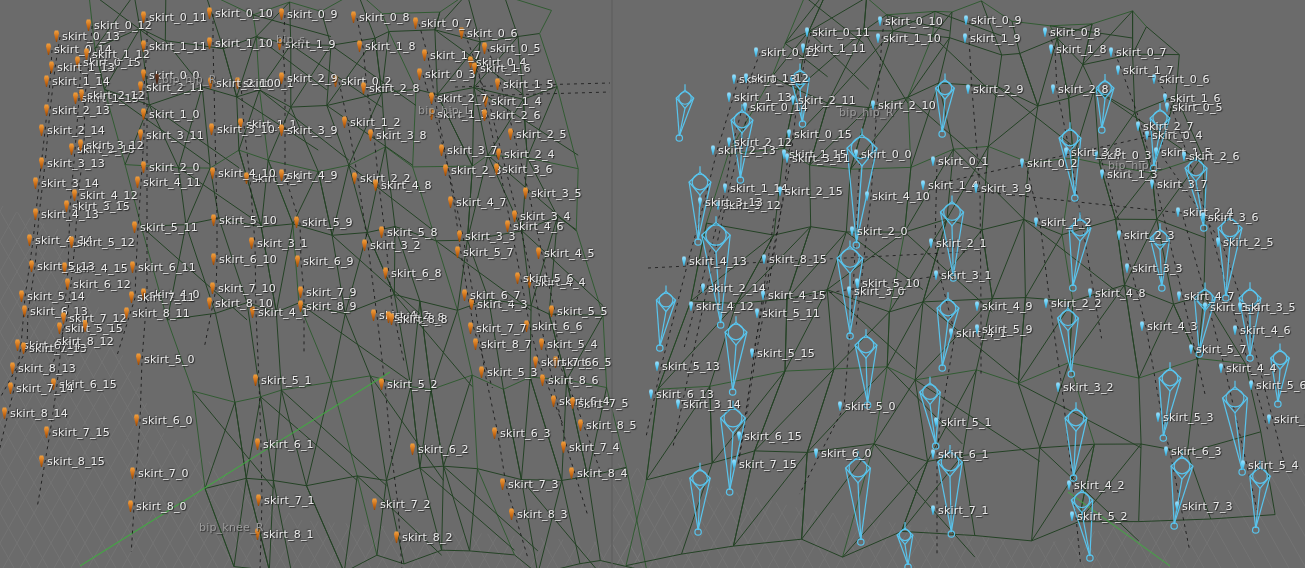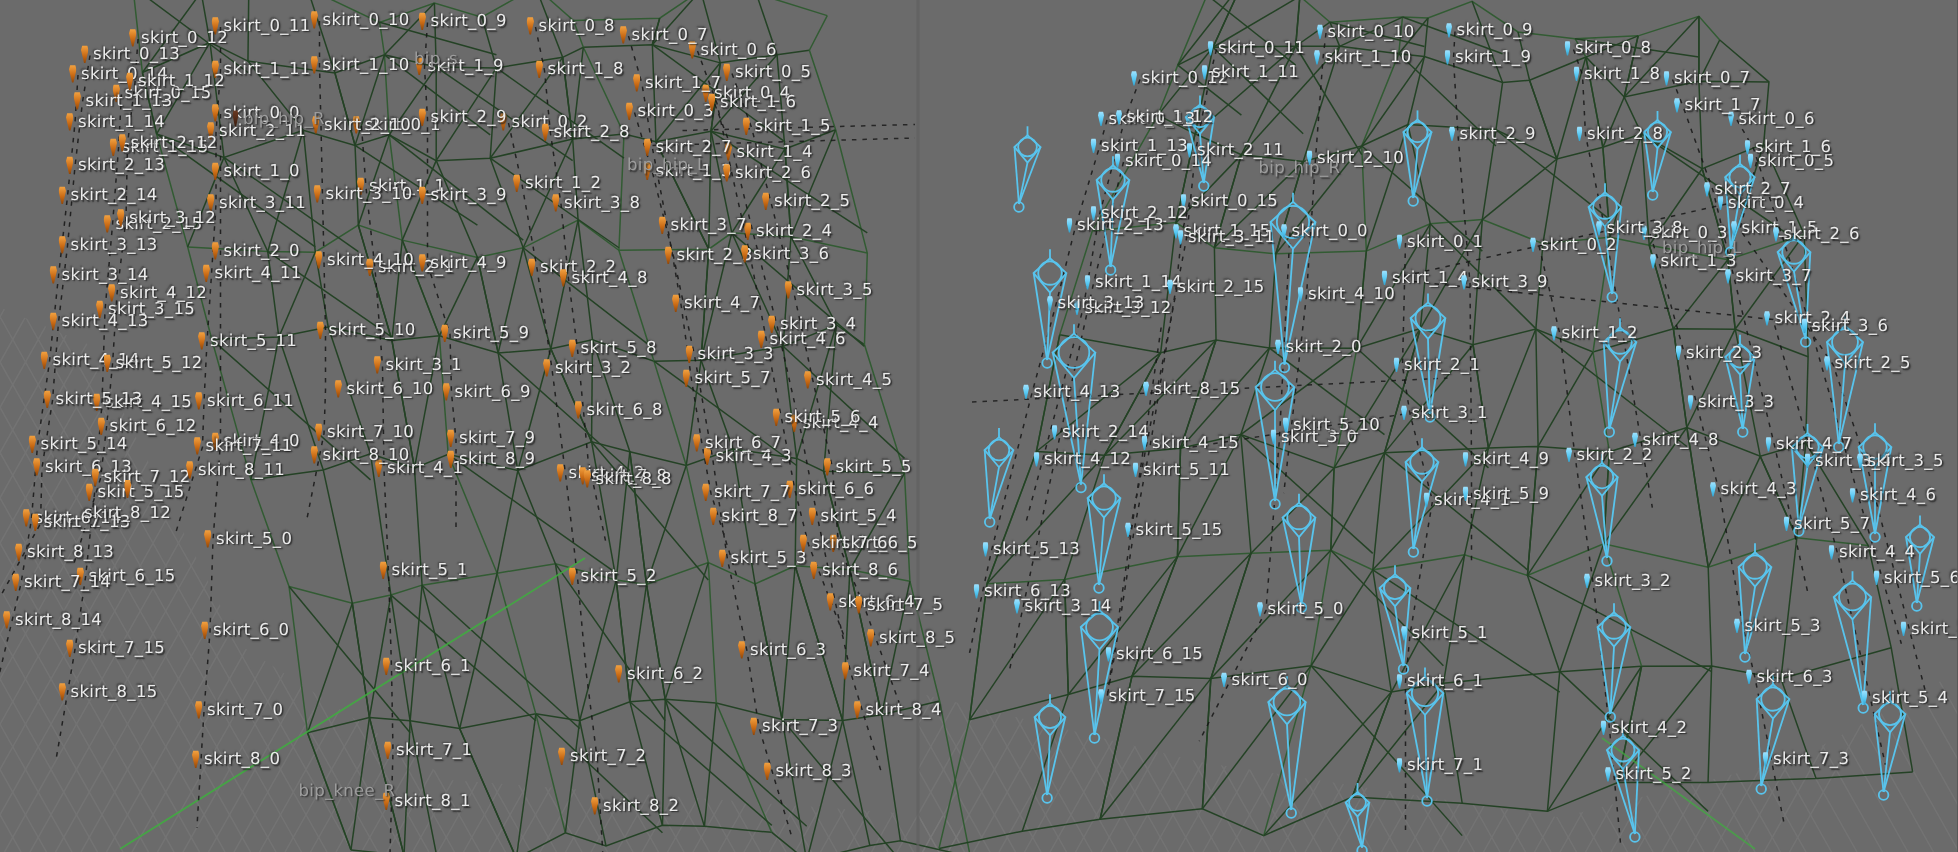--- a/index.html
+++ b/index.html
@@ -1573,21 +1573,21 @@
       <span class="txt">skirt_5_7</span>
     </div>
     <div class="lbl" style="left: 379px; top: 232px;">
       <span class="pin orange"></span>
       <span class="txt">skirt_5_8</span>
     </div>
     <div class="lbl" style="left: 295px; top: 261px;">
       <span class="pin orange"></span>
       <span class="txt">skirt_6_9</span>
     </div>
-    <div class="lbl" style="left: 211px; top: 259px; margin-left: 12px;">
+    <div class="lbl" style="left: 211px; top: 259px;">
       <span class="pin orange"></span>
       <span class="txt">skirt_6_10</span>
     </div>
     <div class="lbl" style="left: 130px; top: 267px;">
       <span class="pin orange"></span>
       <span class="txt">skirt_6_11</span>
     </div>
     <div class="lbl" style="left: 65px; top: 284px;">
       <span class="pin orange"></span>
       <span class="txt">skirt_6_12</span>

